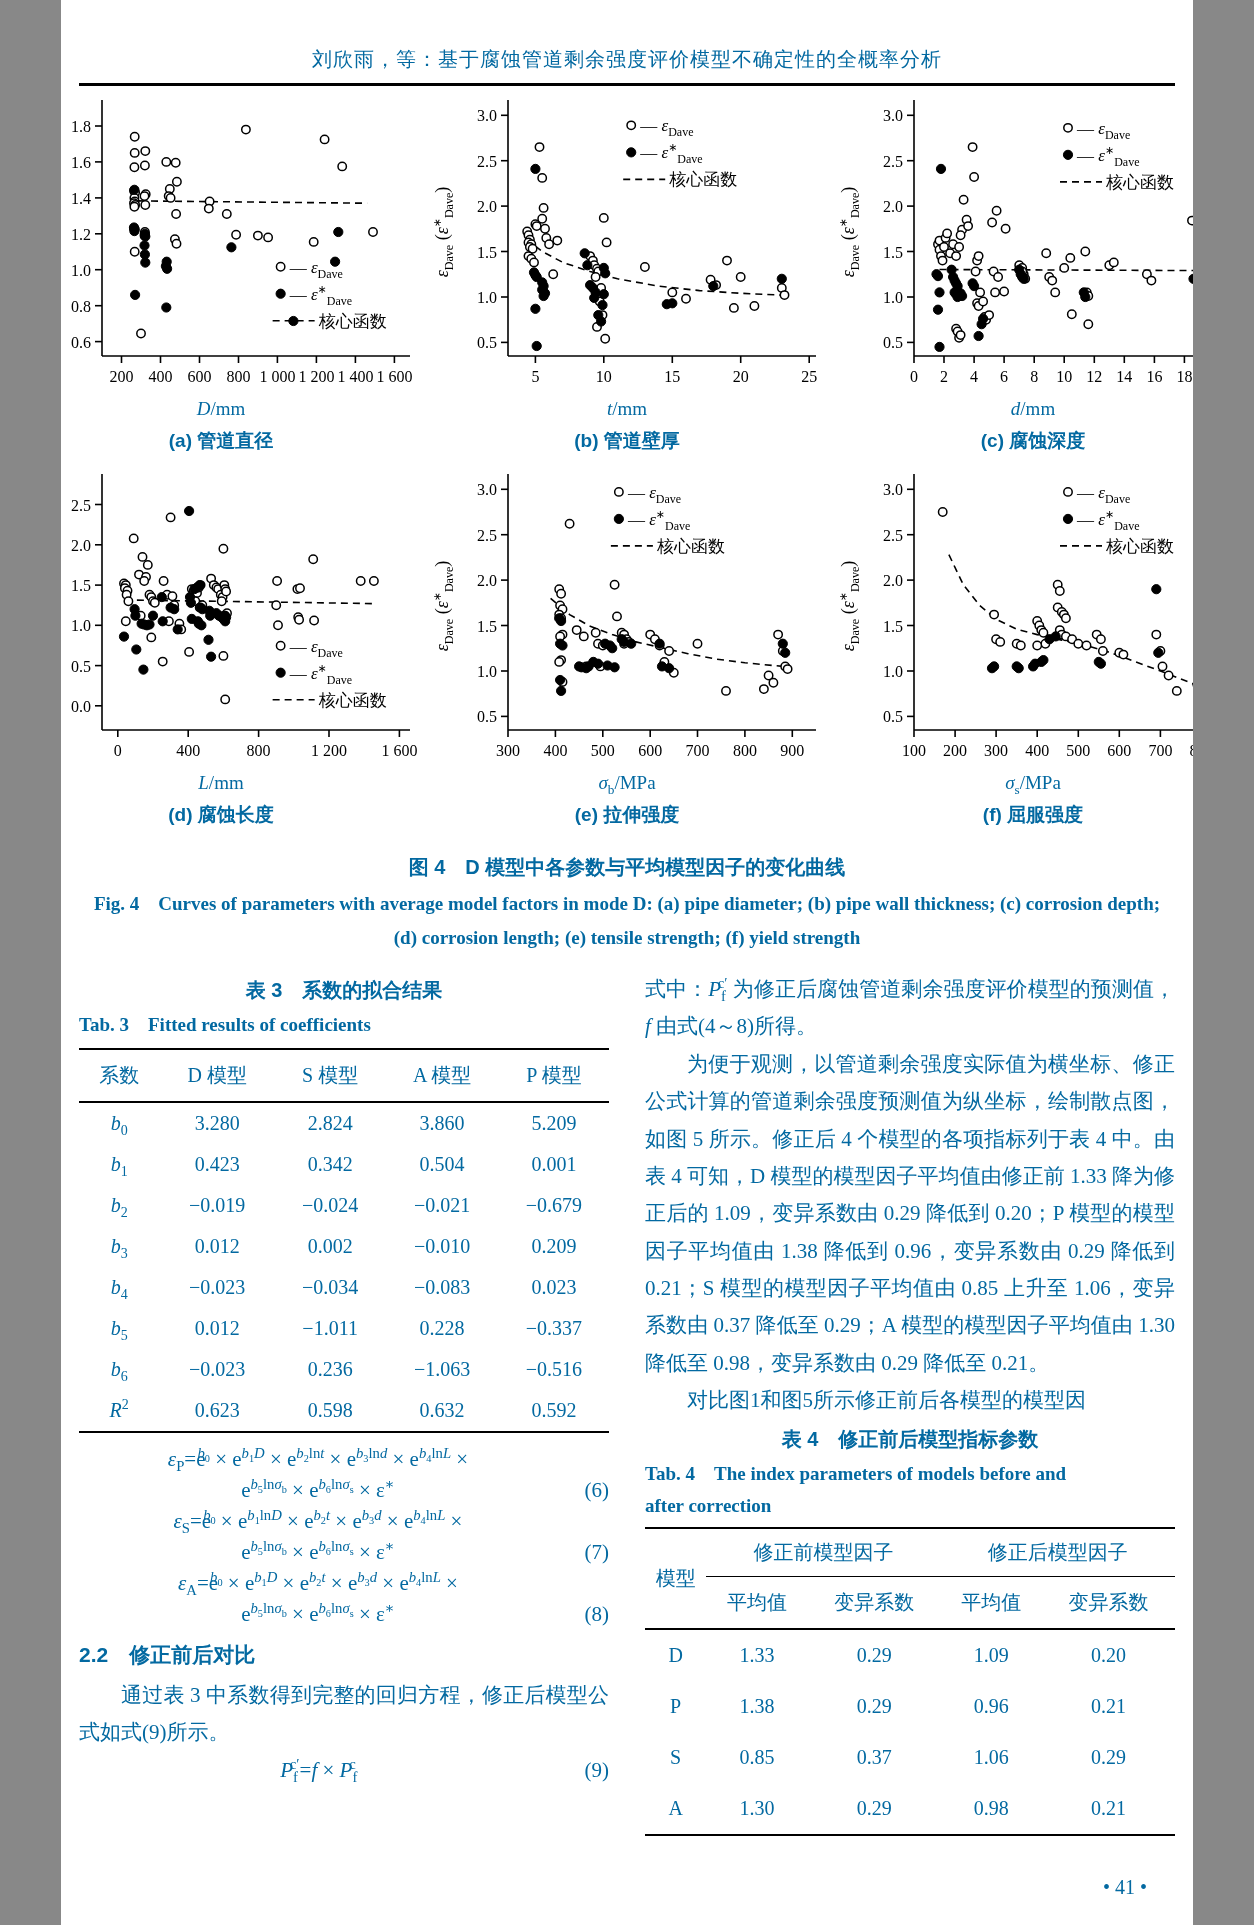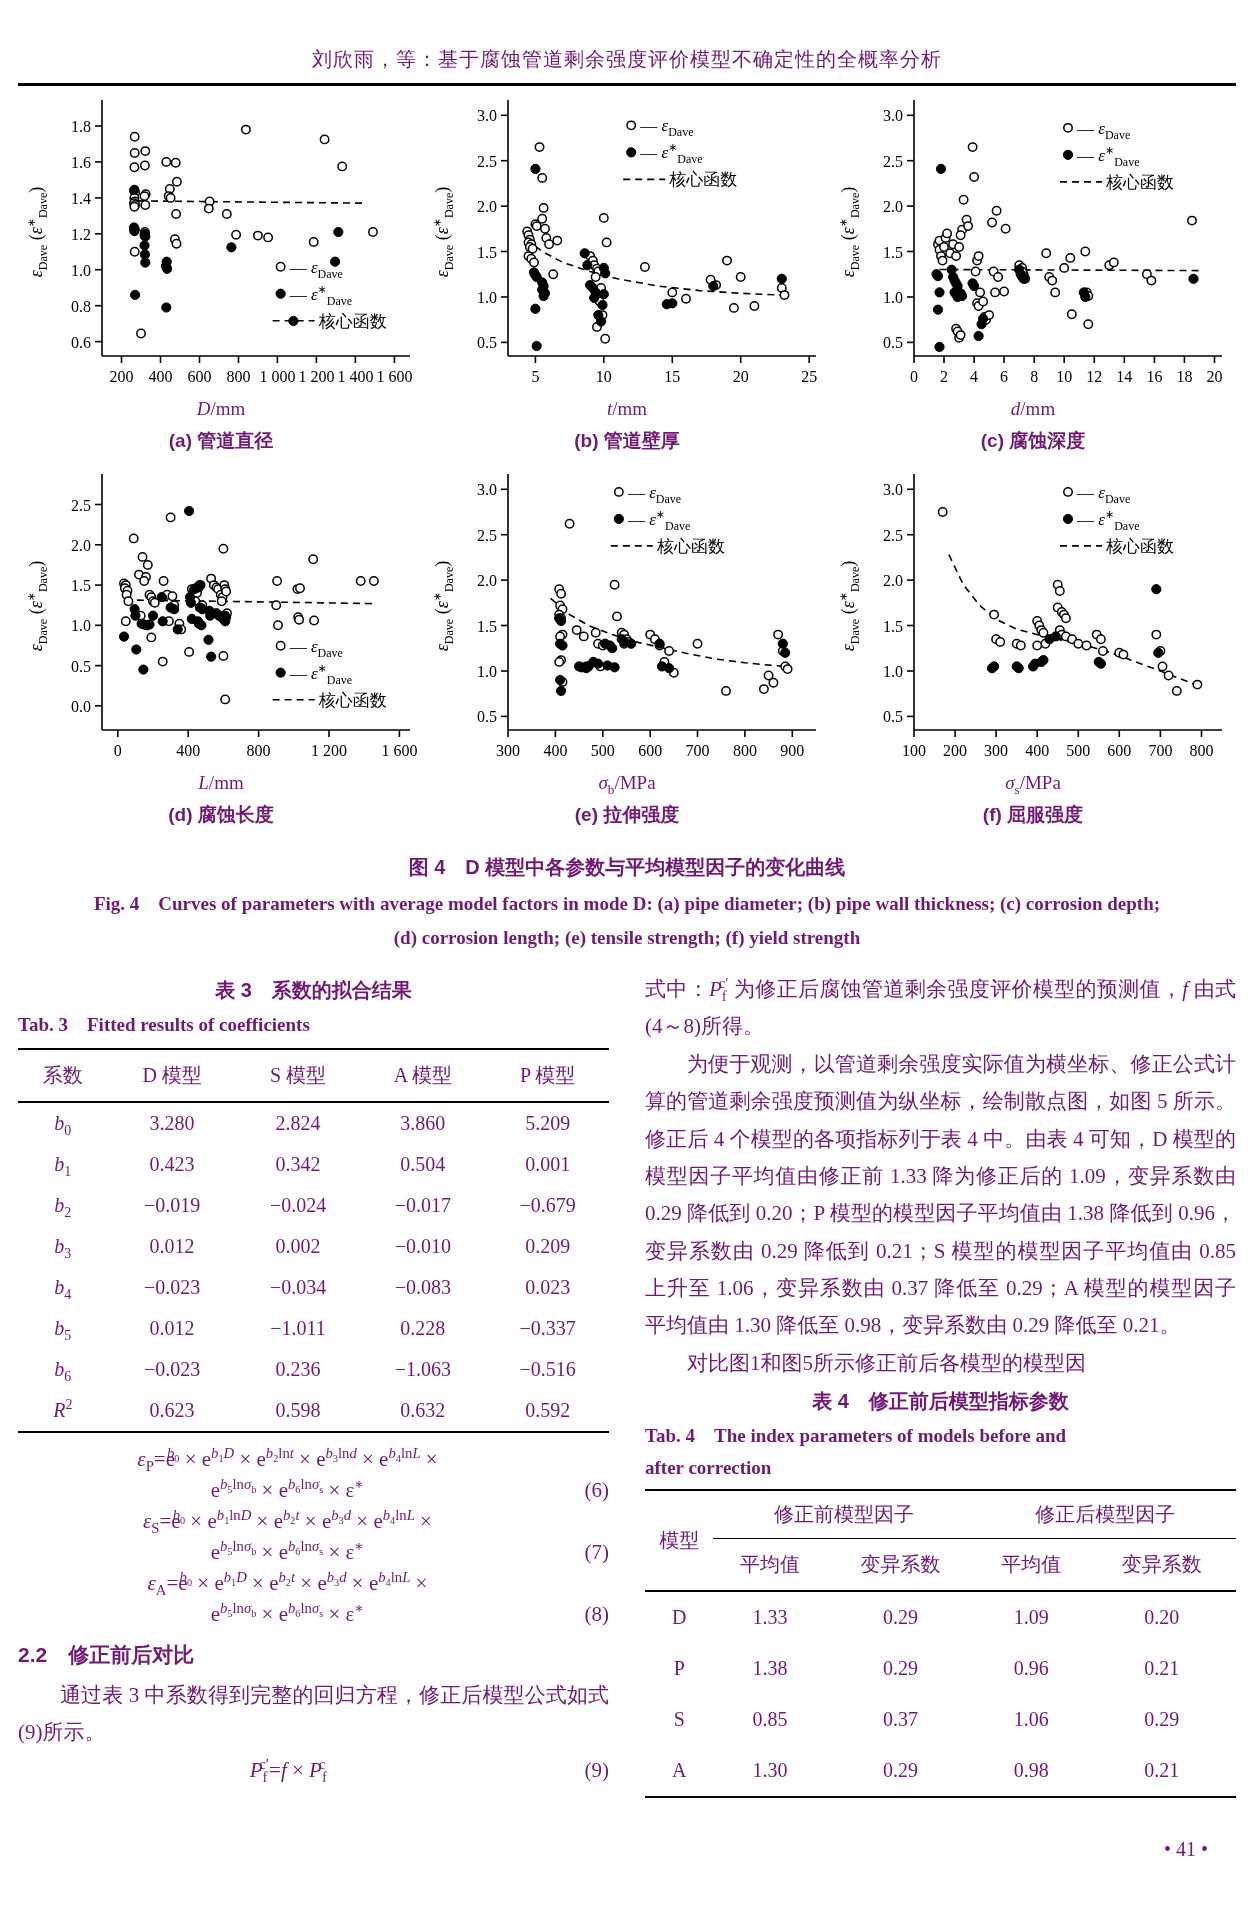--- a/index.html
+++ b/index.html
@@ -1,17 +1,17 @@
 <!DOCTYPE html>
 <html><head>
 <meta charset="utf-8">
 <style>
   html,body{margin:0;padding:0;background:#888;}
-  .page{position:relative;width:1254px;height:1925px;margin:0 auto;background:#fff;
-        font-family:"Liberation Serif","DejaVu Serif",serif;color:#701a75;box-sizing:border-box;
+  .page{position:relative;width:1132px;height:1925px;margin:0 auto;background:#fff;
+        font-family:"Liberation Serif","DejaVu Serif",serif;color:#0369a1;box-sizing:border-box;
         padding:46px 18px 12px 18px;overflow:hidden;}
   .running-head{text-align:center;font-size:20px;letter-spacing:1px;padding-bottom:10px;}
   .headrule{border-top:3px solid #000;margin-bottom:8px;}
   .figure-grid{display:grid;grid-template-columns:repeat(3,406px);justify-content:center;}
   .subplot{width:406px;display:flex;flex-direction:column;align-items:center;}
   .subplot svg{display:block;}
   .ax{stroke:#000;stroke-width:1.6;fill:none;}
   .kern{stroke:#000;stroke-width:1.6;fill:none;stroke-dasharray:7 5;}
   .oc{fill:#fff;stroke:#000;stroke-width:1.5;}
   .fc{fill:#000;stroke:#000;stroke-width:1;}
@@ -782,21 +782,21 @@
               <td><i>b</i><sub>1</sub></td>
               <td>0.423</td>
               <td>0.342</td>
               <td>0.504</td>
               <td>0.001</td>
             </tr>
             <tr>
               <td><i>b</i><sub>2</sub></td>
               <td>−0.019</td>
               <td>−0.024</td>
-              <td>−0.017</td>
+              <td>−0.021</td>
               <td>−0.679</td>
             </tr>
             <tr>
               <td><i>b</i><sub>3</sub></td>
               <td>0.012</td>
               <td>0.002</td>
               <td>−0.010</td>
               <td>0.209</td>
             </tr>
             <tr>

